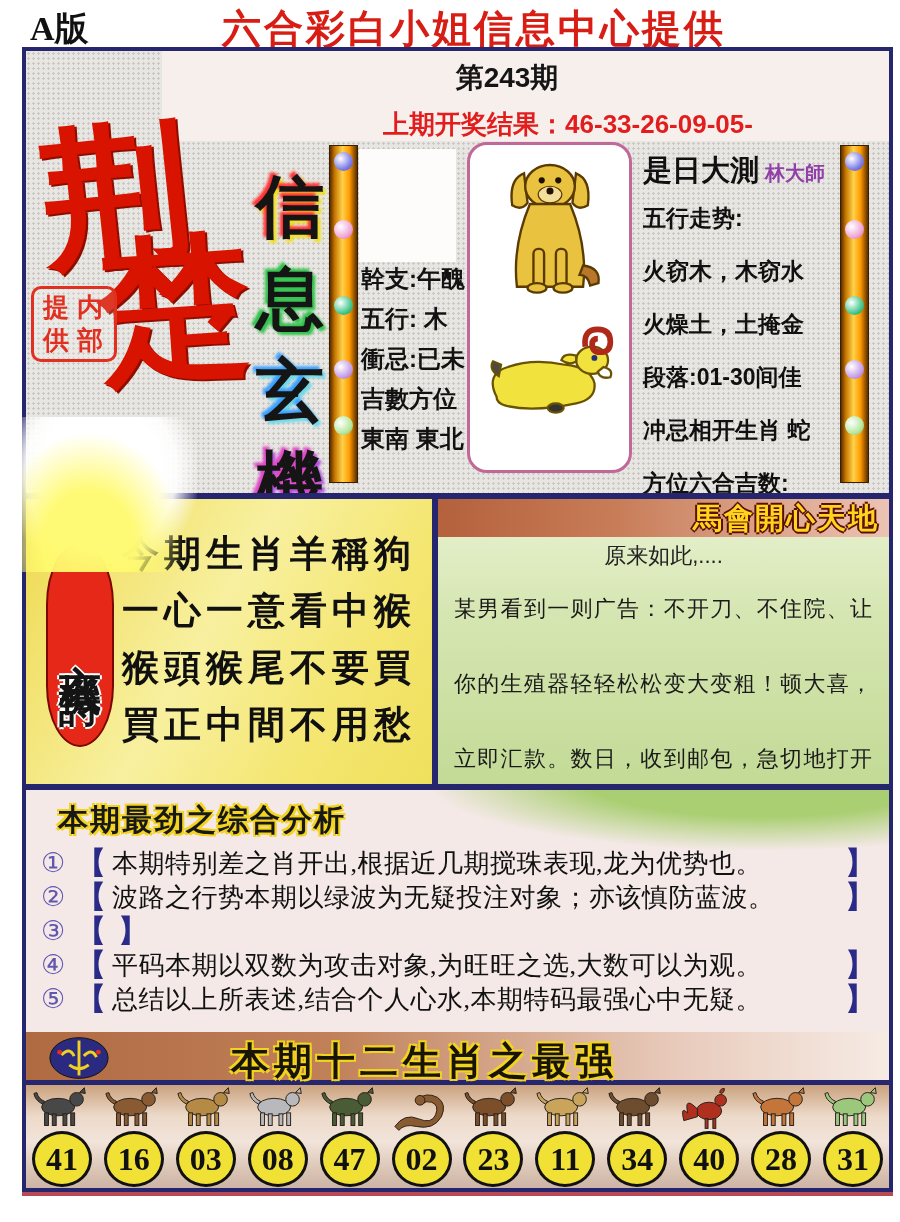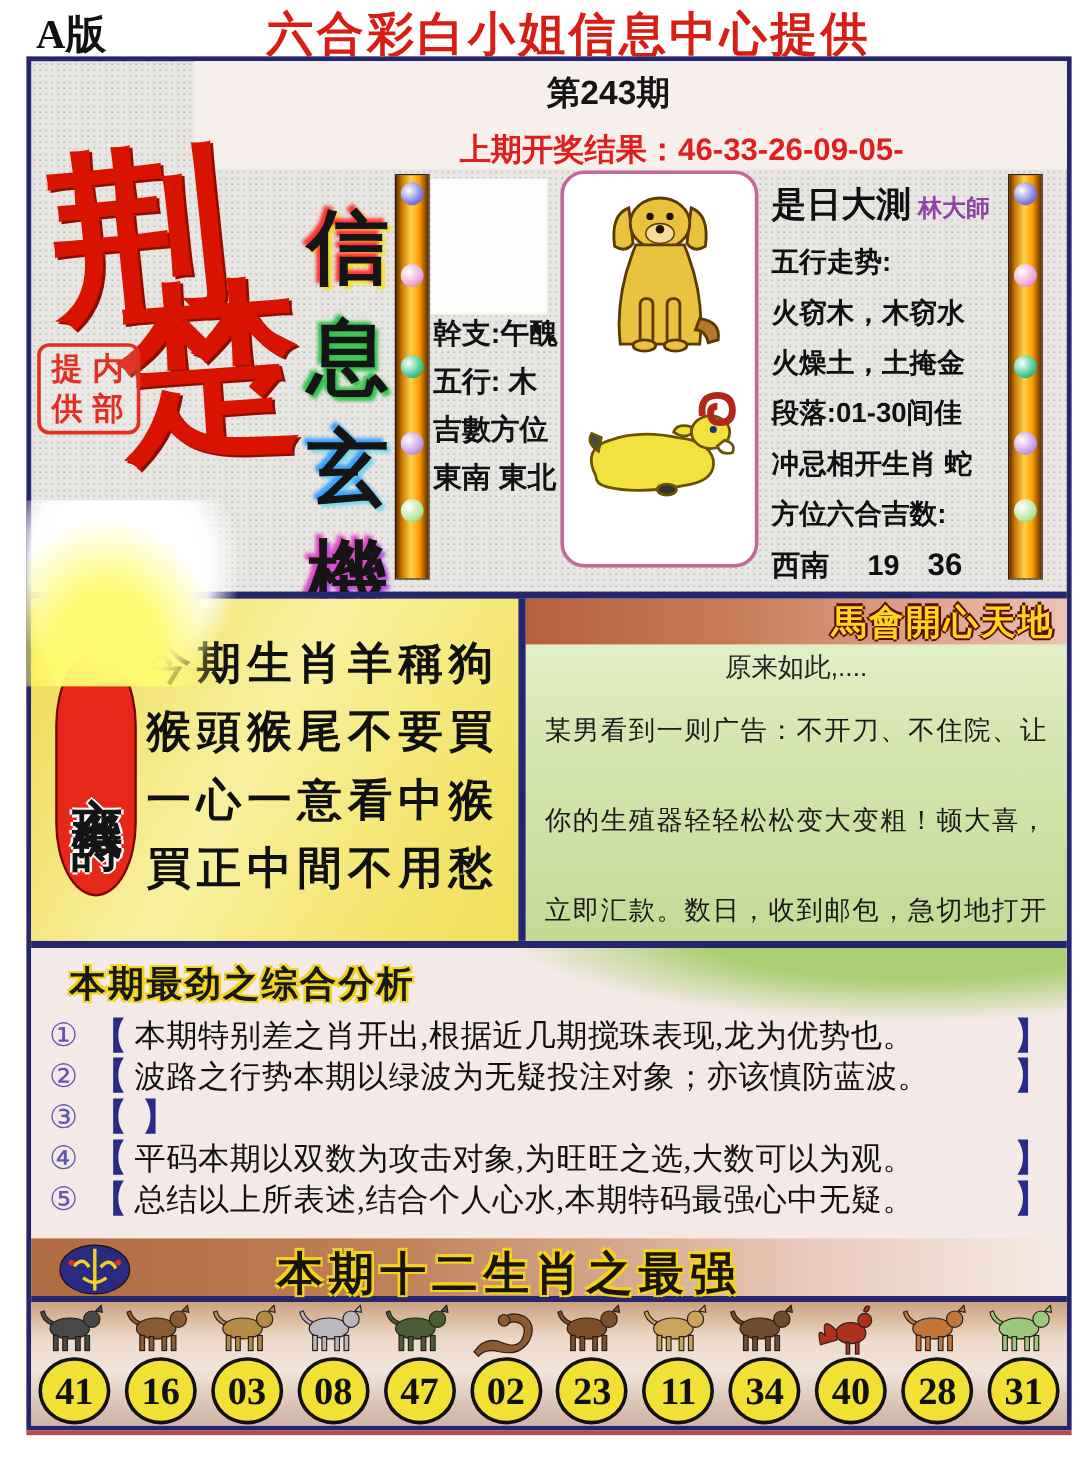--- a/index.html
+++ b/index.html
@@ -48,21 +48,21 @@
   .info-list{left:335px;top:208px;width:140px;font-size:24px;font-weight:600;color:#121212;
              line-height:40px;white-space:nowrap;}
   
   .animal-box{left:441px;top:91px;width:165px;height:331px;box-sizing:border-box;
               border:3px solid #c06898;border-radius:20px;background:#fff;
               display:flex;flex-direction:column;align-items:center;}
   
   .master{left:617px;top:100px;width:205px;color:#101010;}
   .m-title{font:900 29px "Liberation Sans",sans-serif;white-space:nowrap;}
   .m-author{font:bold 20px "Liberation Serif",serif;color:#9040a8;margin-left:6px;margin-top:44px;}
-  .m-lines{margin-top:12px;display:flex;flex-direction:column;gap:11px;
+  .m-lines{margin-top:12px;display:flex;flex-direction:column;gap:22px;
            font-size:23px;font-weight:bold;white-space:nowrap;}
   .dir-row{display:flex;align-items:baseline;font-size:24px;font-weight:bold;gap:0;}
   .dir-name{width:80px;}
   .dir-n1{width:50px;} .dir-n2{font-size:26px;}
   .blob{left:-4px;top:366px;width:175px;height:155px;z-index:6;
         background:radial-gradient(ellipse at 38% 82%,rgba(255,250,110,.95) 0 30%,rgba(255,250,110,0) 62%),
                    radial-gradient(ellipse at 45% 35%,#fff 0 45%,rgba(255,255,255,.9) 56%,rgba(255,255,255,0) 74%);}
   
   .mid{left:0;top:442px;width:863px;height:297px;box-sizing:border-box;display:flex;
        border-top:6px solid #26266e;border-bottom:6px solid #26266e;}
@@ -178,20 +178,21 @@
       <div class="bead b2"></div>
       <div class="bead b3"></div>
       <div class="bead b4"></div>
     </div>
 
     <div class="white-box"></div>
 
     <div class="info-list">
       <div>幹支:午醜</div>
       <div>五行: 木</div>
+      <div>衝忌:已未</div>
       <div>吉數方位</div>
       <div>東南 東北</div>
     </div>
 
     <div class="animal-box">
       <svg class="dog-pic" width="130" height="158" viewBox="0 0 110 132" style="margin-top:6px">
         <g stroke="#5a3a00" stroke-width="2" fill="#e9c23f">
           <path d="M33 18 q-13 5 -10 27 q8 5 13 -2 z"></path>
           <path d="M77 18 q13 5 10 27 q-8 5 -13 -2 z"></path>
           <ellipse cx="55" cy="29" rx="21" ry="18"></ellipse>
@@ -255,22 +256,22 @@
 
     <div class="blob"></div>
 
     <div class="mid">
       <div class="poem-panel">
         <div class="poem-oval">
           <span>玄機詩</span>
         </div>
         <div class="poem-lines">
           <div>今期生肖羊稱狗</div>
+          <div>一心一意看中猴</div>
           <div>猴頭猴尾不要買</div>
-          <div>一心一意看中猴</div>
           <div>買正中間不用愁</div>
         </div>
       </div>
       <div class="joke-panel">
         <div class="joke-header">馬會開心天地</div>
         <div class="joke-sub">原来如此,....</div>
         <div class="joke-body">某男看到一则广告：不开刀、不住院、让你的生殖器轻轻松松变大变粗！顿大喜，立即汇款。数日，收到邮包，急切地打开一看！操！原来是一放大镜！</div>
       </div>
     </div>
 

